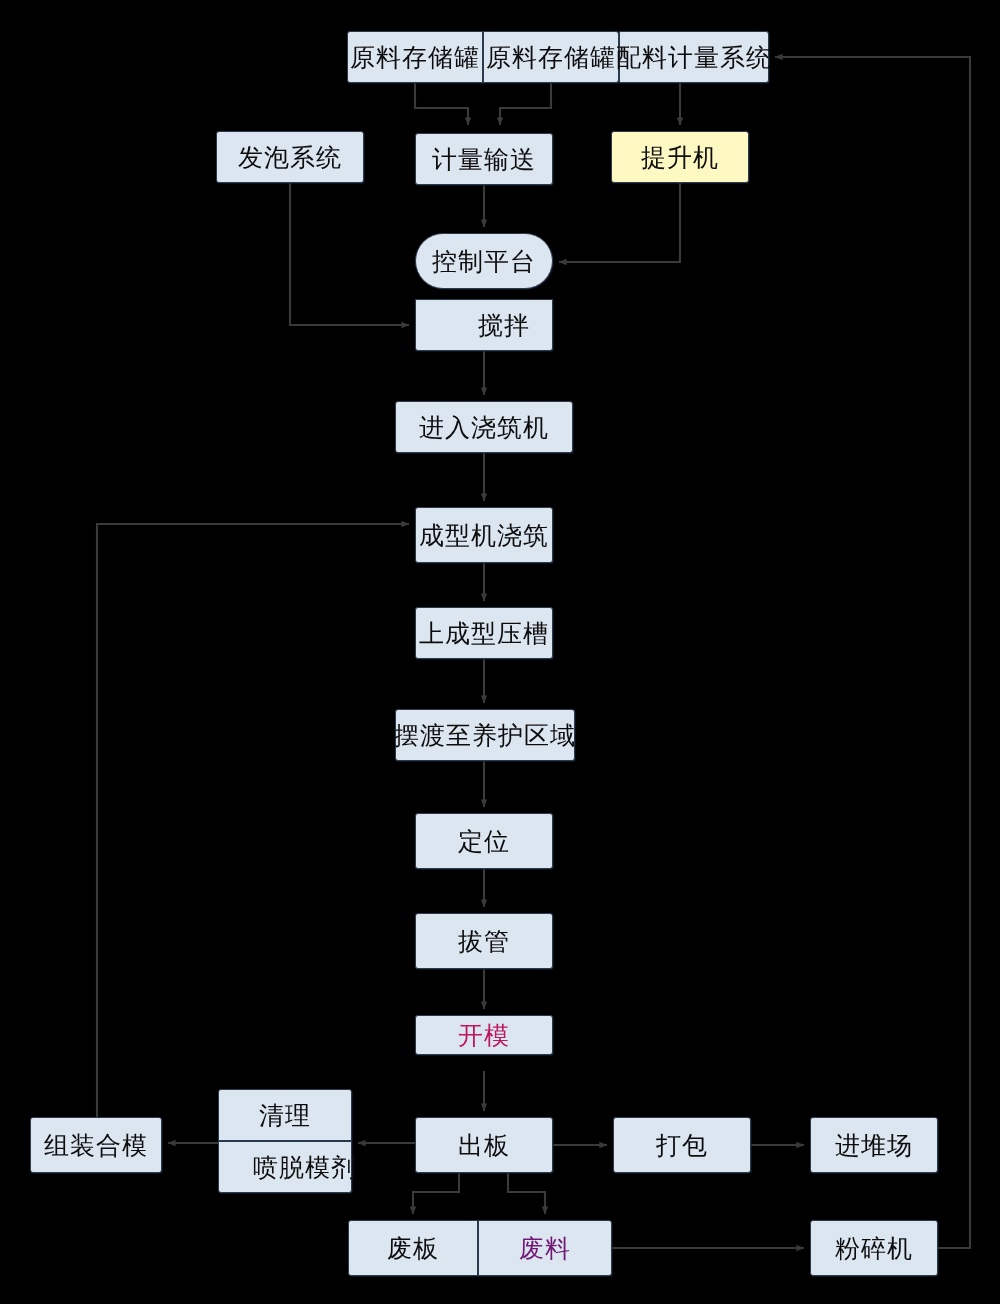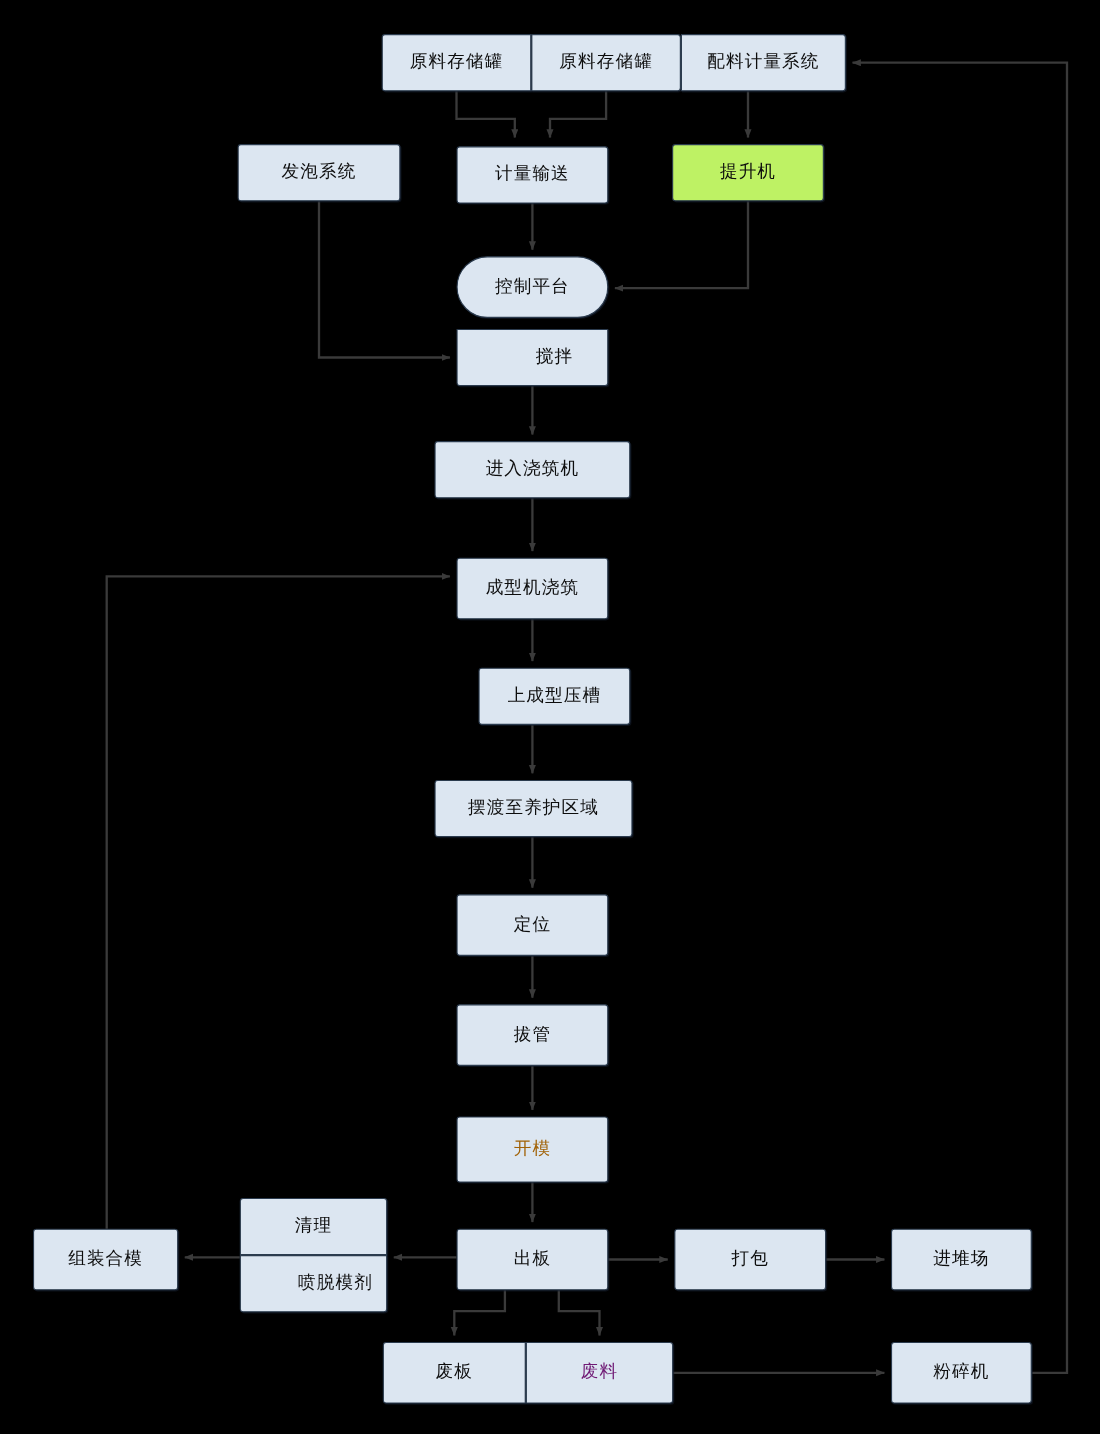--- a/index.html
+++ b/index.html
@@ -29,21 +29,21 @@
   .node {
     position: absolute;
     box-sizing: border-box;
     background: #dce6f1;
     border: 1.6px solid #2b3b4e;
     border-radius: 3px;
     display: flex;
     align-items: center;
     justify-content: center;
     color: #0d0d0d;
-    font-size: 16px;
+    font-size: 25px;
     letter-spacing: 1px;
     line-height: 1;
     white-space: nowrap;
     box-shadow: 1px 1px 0 rgba(20,30,45,0.55);
   }
   .node.stack-top { border-bottom-width: 1.3px; border-radius: 3px 3px 0 0; }
   .node.stack-bot { border-top-width: 1.3px; border-radius: 0 0 3px 3px; padding-left: 40px; }
   .node.adj-left  { border-radius: 3px 0 0 3px; }
   .node.adj-right { border-radius: 0 3px 3px 0; }
 </style>
@@ -82,30 +82,30 @@
         <path d="M 612 1248 L 804 1248" marker-end="url(#arrowhead)" stroke="#3a3a3a"></path>
         <path d="M 938 1248 L 970 1248 L 970 57 L 775 57" marker-end="url(#arrowhead)" stroke="#3a3a3a"></path>
       </g>
   </svg>
   <div id="node-layer">
       <div class="node adj-left" style="left: 347px; top: 31px; width: 136px; height: 52px; background: rgb(220, 230, 241); border-color: rgb(43, 59, 78); color: rgb(13, 13, 13);">原料存储罐</div>
       <div class="node adj-left adj-right" style="left: 483px; top: 31px; width: 136px; height: 52px; background: rgb(220, 230, 241); border-color: rgb(43, 59, 78); color: rgb(13, 13, 13);">原料存储罐</div>
       <div class="node adj-right" style="left: 619px; top: 31px; width: 150px; height: 52px; background: rgb(220, 230, 241); border-color: rgb(43, 59, 78); color: rgb(13, 13, 13);">配料计量系统</div>
       <div class="node" style="left: 216px; top: 131px; width: 148px; height: 52px; background: rgb(220, 230, 241); border-color: rgb(43, 59, 78); color: rgb(13, 13, 13);">发泡系统</div>
       <div class="node" style="left: 415px; top: 133px; width: 138px; height: 52px; background: rgb(220, 230, 241); border-color: rgb(43, 59, 78); color: rgb(13, 13, 13);">计量输送</div>
-      <div class="node" style="left: 611px; top: 131px; width: 138px; height: 52px; background: #bef264; border-color: rgb(43, 59, 78); color: rgb(13, 13, 13);">提升机</div>
+      <div class="node" style="left: 611px; top: 131px; width: 138px; height: 52px; background: #fef9c3; border-color: rgb(43, 59, 78); color: rgb(13, 13, 13);">提升机</div>
       <div class="node stack-top" style="left: 415px; top: 233px; width: 138px; height: 56px; background: rgb(220, 230, 241); border-color: rgb(43, 59, 78); color: rgb(13, 13, 13); border-radius: 28px;">控制平台</div>
       <div class="node stack-bot" style="left: 415px; top: 299px; width: 138px; height: 52px; background: rgb(220, 230, 241); border-color: rgb(43, 59, 78); color: rgb(13, 13, 13);">搅拌</div>
       <div class="node" style="left: 395px; top: 401px; width: 178px; height: 52px; background: rgb(220, 230, 241); border-color: rgb(43, 59, 78); color: rgb(13, 13, 13);">进入浇筑机</div>
       <div class="node" style="left: 415px; top: 507px; width: 138px; height: 56px; background: rgb(220, 230, 241); border-color: rgb(43, 59, 78); color: rgb(13, 13, 13);">成型机浇筑</div>
-      <div class="node" style="left: 415px; top: 607px; width: 138px; height: 52px; background: rgb(220, 230, 241); border-color: rgb(43, 59, 78); color: rgb(13, 13, 13); margin-left: 20px;">上成型压槽</div>
+      <div class="node" style="left: 415px; top: 607px; width: 138px; height: 52px; background: rgb(220, 230, 241); border-color: rgb(43, 59, 78); color: rgb(13, 13, 13);">上成型压槽</div>
       <div class="node" style="left: 395px; top: 709px; width: 180px; height: 52px; background: rgb(220, 230, 241); border-color: rgb(43, 59, 78); color: rgb(13, 13, 13);">摆渡至养护区域</div>
       <div class="node" style="left: 415px; top: 813px; width: 138px; height: 56px; background: rgb(220, 230, 241); border-color: rgb(43, 59, 78); color: rgb(13, 13, 13);">定位</div>
       <div class="node" style="left: 415px; top: 913px; width: 138px; height: 56px; background: rgb(220, 230, 241); border-color: rgb(43, 59, 78); color: rgb(13, 13, 13);">拔管</div>
-      <div class="node" style="left: 415px; top: 1015px; width: 138px; height: 60px; background: rgb(220, 230, 241); border-color: rgb(43, 59, 78); color: #a16207;">开模</div>
+      <div class="node" style="left: 415px; top: 1015px; width: 138px; height: 40px; background: rgb(220, 230, 241); border-color: rgb(43, 59, 78); color: #be185d;">开模</div>
       <div class="node" style="left: 415px; top: 1117px; width: 138px; height: 56px; background: rgb(220, 230, 241); border-color: rgb(43, 59, 78); color: rgb(13, 13, 13);">出板</div>
       <div class="node stack-top" style="left: 218px; top: 1089px; width: 134px; height: 52px; background: rgb(220, 230, 241); border-color: rgb(43, 59, 78); color: rgb(13, 13, 13);">清理</div>
       <div class="node stack-bot" style="left: 218px; top: 1141px; width: 134px; height: 52px; background: rgb(220, 230, 241); border-color: rgb(43, 59, 78); color: rgb(13, 13, 13);">喷脱模剂</div>
       <div class="node" style="left: 30px; top: 1117px; width: 132px; height: 56px; background: rgb(220, 230, 241); border-color: rgb(43, 59, 78); color: rgb(13, 13, 13);">组装合模</div>
       <div class="node" style="left: 613px; top: 1117px; width: 138px; height: 56px; background: rgb(220, 230, 241); border-color: rgb(43, 59, 78); color: rgb(13, 13, 13);">打包</div>
       <div class="node" style="left: 810px; top: 1117px; width: 128px; height: 56px; background: rgb(220, 230, 241); border-color: rgb(43, 59, 78); color: rgb(13, 13, 13);">进堆场</div>
       <div class="node adj-left" style="left: 348px; top: 1220px; width: 130px; height: 56px; background: rgb(220, 230, 241); border-color: rgb(43, 59, 78); color: rgb(13, 13, 13);">废板</div>
       <div class="node adj-right" style="left: 478px; top: 1220px; width: 134px; height: 56px; background: rgb(220, 230, 241); border-color: rgb(43, 59, 78); color: #701a75;">废料</div>
       <div class="node" style="left: 810px; top: 1220px; width: 128px; height: 56px; background: rgb(220, 230, 241); border-color: rgb(43, 59, 78); color: rgb(13, 13, 13);">粉碎机</div>
     </div>

